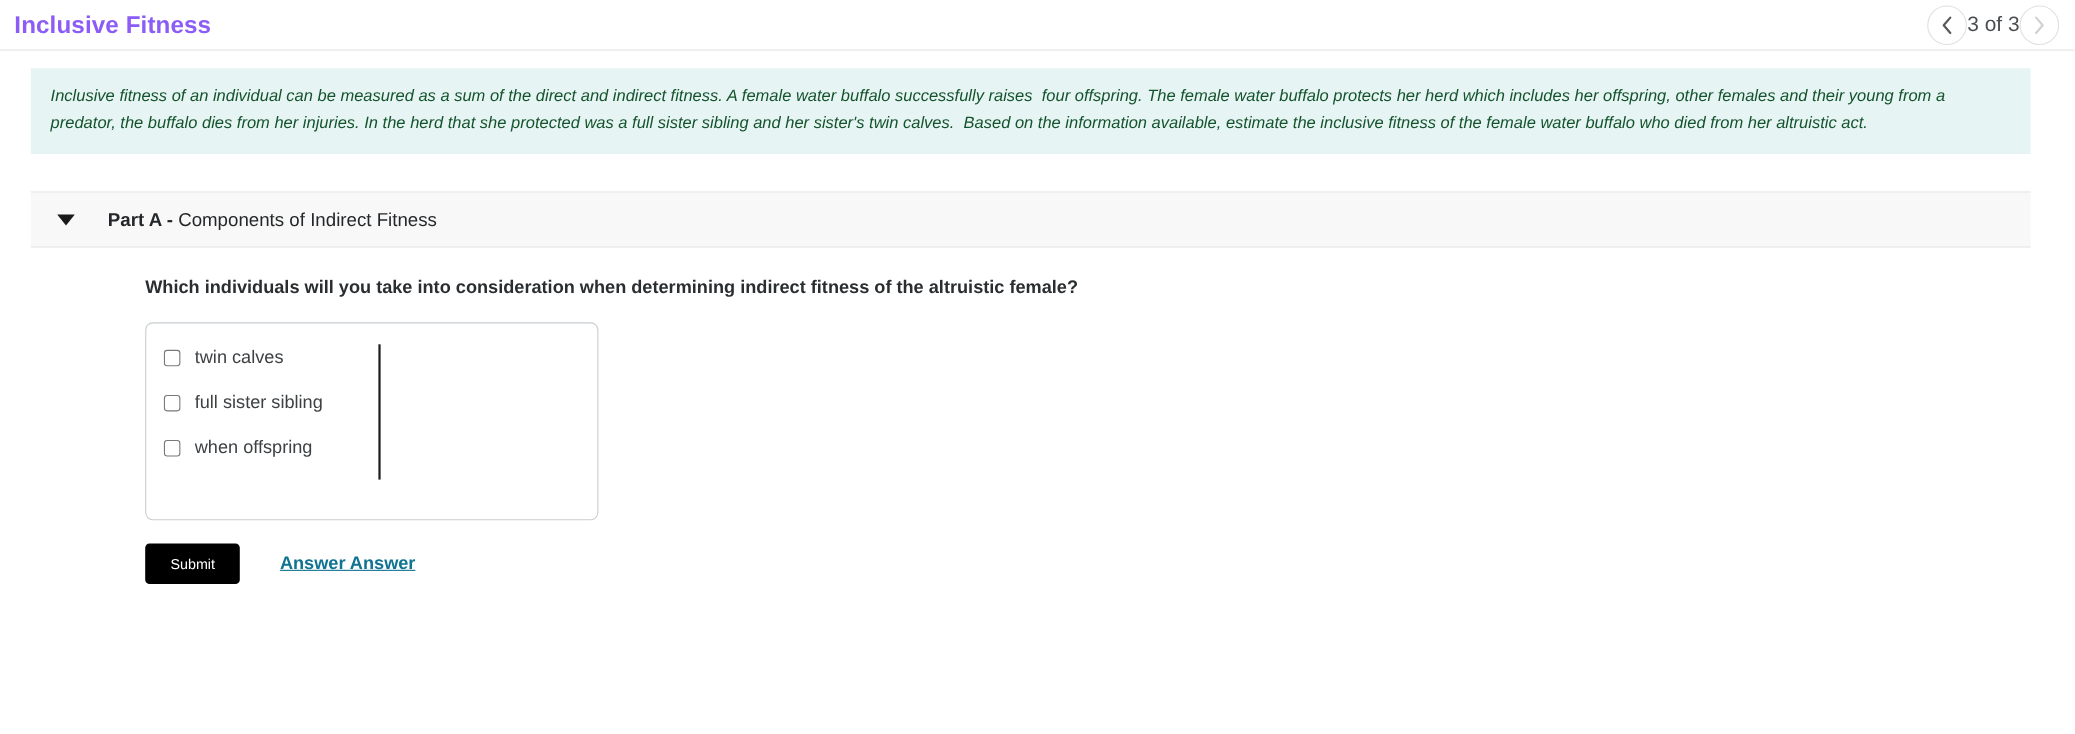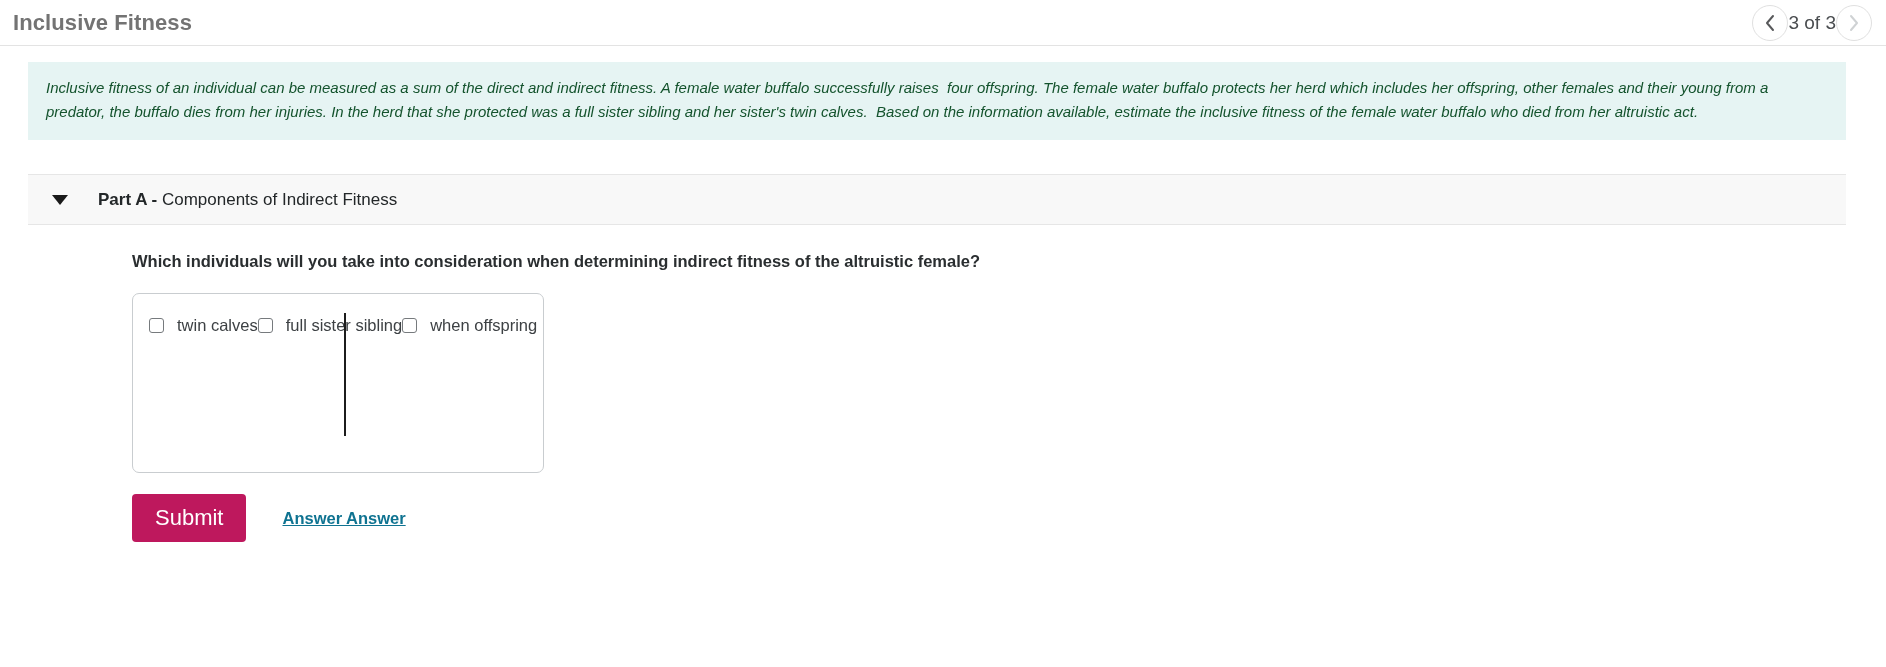--- a/index.html
+++ b/index.html
@@ -19,21 +19,21 @@
   .header {
     position: relative;
     height: 45px;
     border-bottom: 1px solid #e3e3e3;
     display: flex;
     align-items: center;
   }
   .page-title {
     font-size: 22px;
     font-weight: bold;
-    color: #737373;
+    color: #8b5cf6;
     margin-left: 13px;
     letter-spacing: 0.1px;
   }
   .pager {
     position: absolute;
     right: 14px;
     top: 0;
     height: 45px;
     display: flex;
     align-items: center;
@@ -128,21 +128,22 @@
     border-radius: 7px;
     box-sizing: border-box;
     position: relative;
     background: #ffffff;
   }
   .options {
     position: absolute;
     top: 22px;
     left: 16px;
     display: flex;
-    flex-direction: row;
+    flex-direction: column;
+    gap: 22px;
     justify-content: space-between;
   }
   .option-row {
     display: flex;
     align-items: center;
     gap: 13px;
     cursor: pointer;
   }
   .option-box {
     width: 15px;
@@ -167,26 +168,26 @@
     background: #1c1c1c;
   }
 
   .actions {
     margin-top: 21px;
     display: flex;
     align-items: center;
     gap: 36px;
   }
   .submit-btn {
-    background: #be185d;
+    background: #000000;
     color: #ffffff;
     border: none;
     border-radius: 4px;
     font-family: "Liberation Sans", sans-serif;
-    font-size: 22px;
+    font-size: 13px;
     padding: 11px 23px;
     cursor: pointer;
   }
   .request-link {
     color: #0f7391;
     font-size: 16.5px;
     font-weight: bold;
     text-decoration: underline;
     cursor: pointer;
   }

